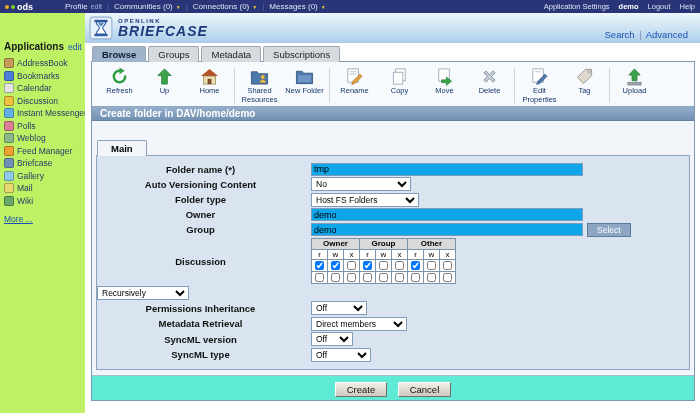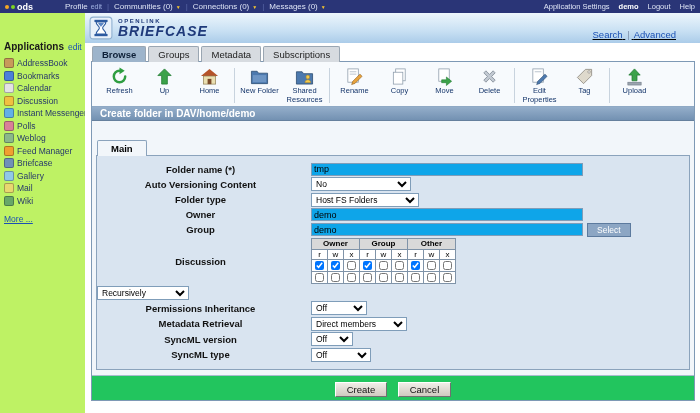--- a/index.html
+++ b/index.html
@@ -42,21 +42,21 @@
   .side-more{display:inline-block;margin-top:5px;font-size:8.5px;color:#1A50B4;text-decoration:underline;}
 
   
   .main-col{flex:1;display:flex;flex-direction:column;min-width:0;}
   .banner{height:30px;background:linear-gradient(180deg,#EDF6FC 0%,#C8E0F3 60%,#ABCCE9 100%);position:relative;display:flex;align-items:center;flex:none;}
   .brand{display:flex;align-items:center;gap:5px;padding-left:4px;}
   .brand-icon{display:flex;}
   .brand-text{display:flex;flex-direction:column;line-height:1;}
   .brand-small{font-size:6px;letter-spacing:1.5px;color:#1F3A7A;font-weight:bold;}
   .brand-large{font-size:14px;font-weight:bold;font-style:italic;color:#1F3A7A;letter-spacing:1px;}
-  .banner-links{position:absolute;right:24px;bottom:3px;font-size:9.5px;text-decoration:underline;}
+  .banner-links{position:absolute;right:12px;bottom:3px;font-size:9.5px;}
   .banner-links a{color:#1A50B4;}
   .sep2{color:#7A8CA8;margin:0 2px;font-size:9px;}
 
   .crumb{height:15px;background:#EDEDED;display:flex;justify-content:space-between;align-items:center;padding:0 8px 0 4px;flex:none;}
   .crumb-title{color:#AD5718;font-size:10px;}
   .crumb-links a{color:#1A50B4;font-size:10px;}
 
   .content{flex:1;padding:3px 5px 0 6px;background:#fff;display:flex;flex-direction:column;min-height:0;}
   .tabs{display:flex;gap:2px;padding-left:1px;position:relative;z-index:2;}
   .tab{font-size:9.5px;padding:2px 9px;background:#D7DBE0;border:1px solid #9AA6B2;border-bottom:none;border-radius:2px 2px 0 0;color:#222;cursor:pointer;}
@@ -78,21 +78,21 @@
   .frow input[type=text]{width:272px;height:13px;border:1px solid #7F9DB9;font-size:9px;padding:0 2px;font-family:inherit;background:#0ea5e9;}
   .frow select{height:14px;border:1px solid #7F9DB9;font-size:8.5px;font-family:inherit;background:#fff;}
   .select-btn{margin-left:4px;background:#8CA6C4;border:1px solid #5C7A9E;color:#fff;font-size:8.5px;padding:1px 9px;cursor:pointer;font-family:inherit;}
 
   .ptable{border-collapse:collapse;background:#fff;}
   .ptable td{border:1px solid #7F93A8;text-align:center;font-size:8px;padding:0 2px;line-height:1.2;}
   .ptable .pg{background:#D9D9D9;font-weight:bold;padding:0 4px;}
   .ptable .pb{background:#FFF;min-width:13px;}
   .ptable input{width:9px;height:9px;margin:1px;vertical-align:middle;}
 
-  .btn-row{background:#22c55e;border-top:1px solid #A8BCCE;margin-top:5px;padding:3px 0;text-align:center;}
+  .btn-row{background:#5eead4;border-top:1px solid #A8BCCE;margin-top:5px;padding:3px 0;text-align:center;}
   .btn{font-size:9.5px;font-family:inherit;padding:1px 11px;background:linear-gradient(#F0EEE8,#CFCAC0);border:1px solid #707070;border-top-color:#FFF;border-left-color:#FFF;margin:0 3px;cursor:pointer;color:#111;}
 </style>
 </head>
 <body>
 
 <div class="page">
 
   <header class="topbar">
     <div class="topbar-left">
       <span class="ods-logo">
@@ -242,35 +242,35 @@
                     <rect x="3.5" y="9.5" width="13" height="8.5" fill="#EADFB0" stroke="#8A7A50" stroke-width="0.7"></rect>
                     <rect x="8" y="12.5" width="4" height="5.5" fill="#7A4A2A"></rect>
                   </svg>
                 </span>
               <span class="tlabel">Home</span>
             </div>
             <span class="tsep"></span>
             <div class="tool">
               <span>
                   <svg viewBox="0 0 20 20" width="19" height="19">
-                    <path d="M1.5 4.5h6l1.5 2h9.5v11h-17z" fill="#4C79AE" stroke="#28496E" stroke-width="0.8"></path>
-                    <rect x="3" y="8.5" width="14" height="7.5" fill="#6D95C4"></rect>
-                  </svg>
-                </span>
-              <span class="tlabel">New Folder</span>
-            </div>
-            <div class="tool">
-              <span>
-                  <svg viewBox="0 0 20 20" width="19" height="19">
                     <path d="M1.5 5h6l1.5 2h9.5v11h-17z" fill="#4C79AE" stroke="#28496E" stroke-width="0.8"></path>
                     <circle cx="13.5" cy="10.5" r="2" fill="#F2C94C" stroke="#A8842A" stroke-width="0.6"></circle>
                     <path d="M10.5 16.5c0-2 1.4-3 3-3s3 1 3 3z" fill="#F2C94C" stroke="#A8842A" stroke-width="0.6"></path>
                   </svg>
                 </span>
               <span class="tlabel">Shared Resources</span>
+            </div>
+            <div class="tool">
+              <span>
+                  <svg viewBox="0 0 20 20" width="19" height="19">
+                    <path d="M1.5 4.5h6l1.5 2h9.5v11h-17z" fill="#4C79AE" stroke="#28496E" stroke-width="0.8"></path>
+                    <rect x="3" y="8.5" width="14" height="7.5" fill="#6D95C4"></rect>
+                  </svg>
+                </span>
+              <span class="tlabel">New Folder</span>
             </div>
             <span class="tsep"></span>
             <div class="tool">
               <span>
                   <svg viewBox="0 0 20 20" width="19" height="19">
                     <rect x="3" y="2" width="11" height="14" fill="#fff" stroke="#8C9BAA" stroke-width="0.8"></rect>
                     <line x1="5" y1="5" x2="12" y2="5" stroke="#B8C2CC"></line>
                     <line x1="5" y1="7.5" x2="12" y2="7.5" stroke="#B8C2CC"></line>
                     <path d="M7 18.5l1.2-3.5 7.5-7.5 2.3 2.3-7.5 7.5z" fill="#E8A33D" stroke="#8A5A1A" stroke-width="0.6"></path>
                   </svg>

